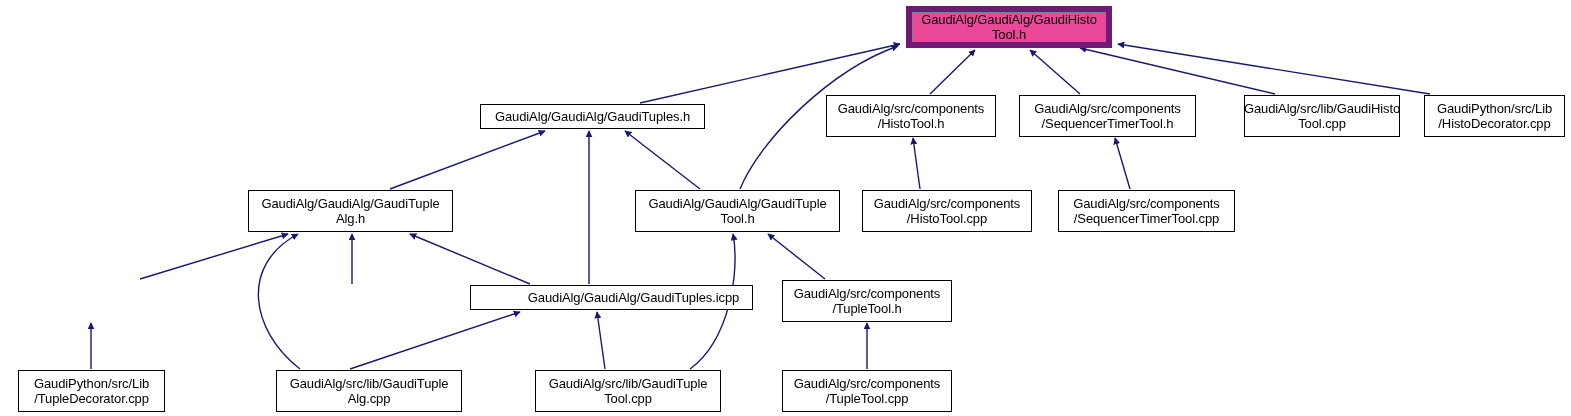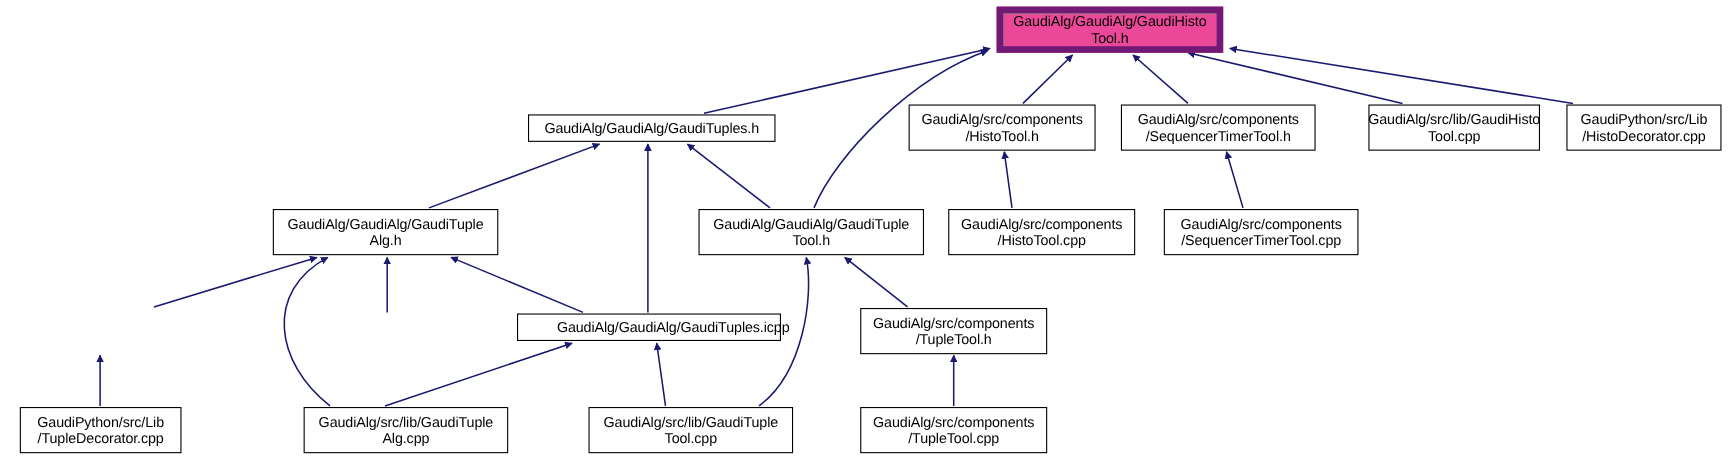--- a/index.html
+++ b/index.html
@@ -88,21 +88,21 @@
     <div class="node" style="left: 1424px; top: 95px; width: 141px; height: 42px;">GaudiPython/src/Lib
 /HistoDecorator.cpp</div>
     <div class="node" style="left: 248px; top: 190px; width: 205px; height: 42px;">GaudiAlg/GaudiAlg/GaudiTuple
 Alg.h</div>
     <div class="node" style="left: 635px; top: 190px; width: 205px; height: 42px;">GaudiAlg/GaudiAlg/GaudiTuple
 Tool.h</div>
     <div class="node" style="left: 862px; top: 190px; width: 170px; height: 42px;">GaudiAlg/src/components
 /HistoTool.cpp</div>
     <div class="node" style="left: 1058px; top: 190px; width: 177px; height: 42px;">GaudiAlg/src/components
 /SequencerTimerTool.cpp</div>
-    <div class="node" style="left: 470px; top: 285px; width: 240px; height: 25px; padding-left: 44px;">GaudiAlg/GaudiAlg/GaudiTuples.icpp</div>
+    <div class="node" style="left: 470px; top: 285px; width: 283px; height: 25px; padding-left: 44px;">GaudiAlg/GaudiAlg/GaudiTuples.icpp</div>
     <div class="node" style="left: 782px; top: 280px; width: 170px; height: 42px;">GaudiAlg/src/components
 /TupleTool.h</div>
     <div class="node" style="left: 18px; top: 370px; width: 147px; height: 42px;">GaudiPython/src/Lib
 /TupleDecorator.cpp</div>
     <div class="node" style="left: 276px; top: 370px; width: 186px; height: 42px;">GaudiAlg/src/lib/GaudiTuple
 Alg.cpp</div>
     <div class="node" style="left: 535px; top: 370px; width: 186px; height: 42px;">GaudiAlg/src/lib/GaudiTuple
 Tool.cpp</div>
     <div class="node" style="left: 782px; top: 370px; width: 170px; height: 42px;">GaudiAlg/src/components
 /TupleTool.cpp</div>

